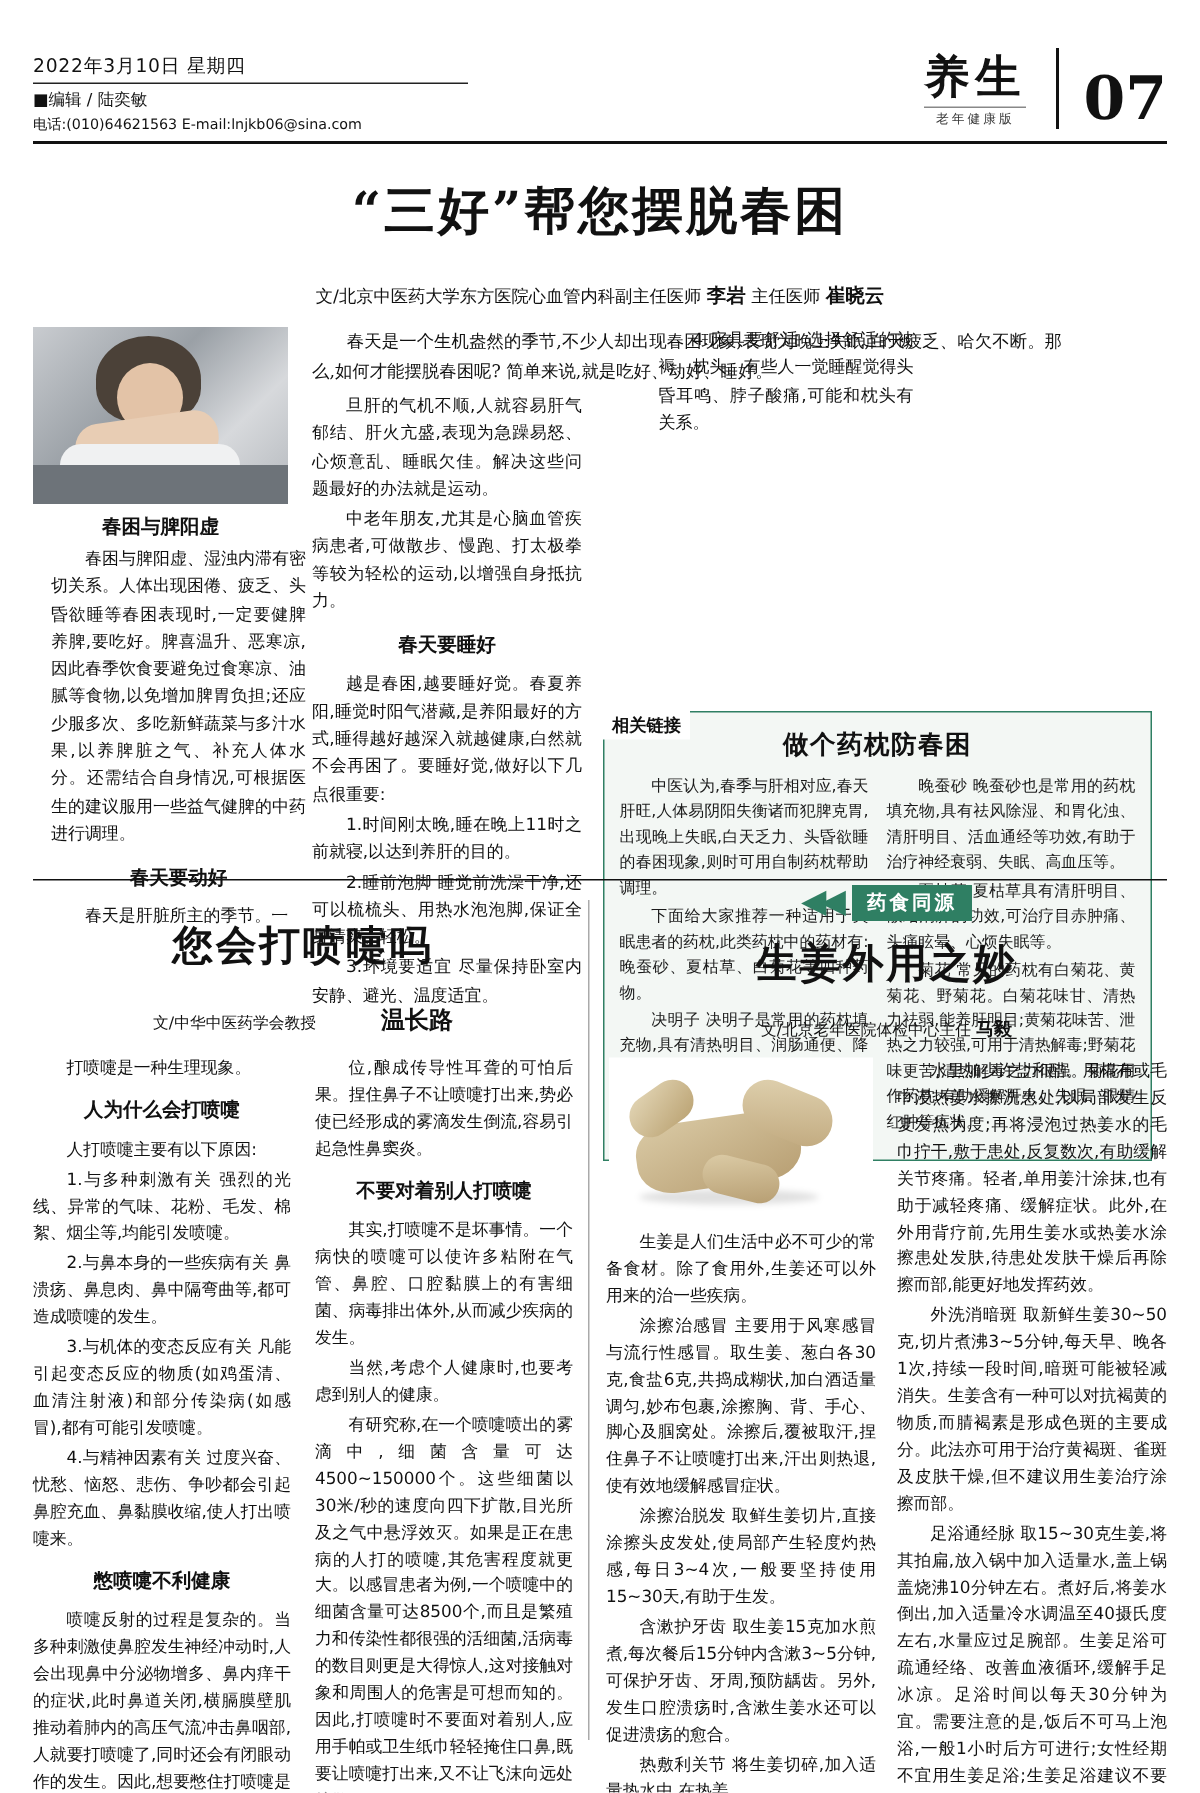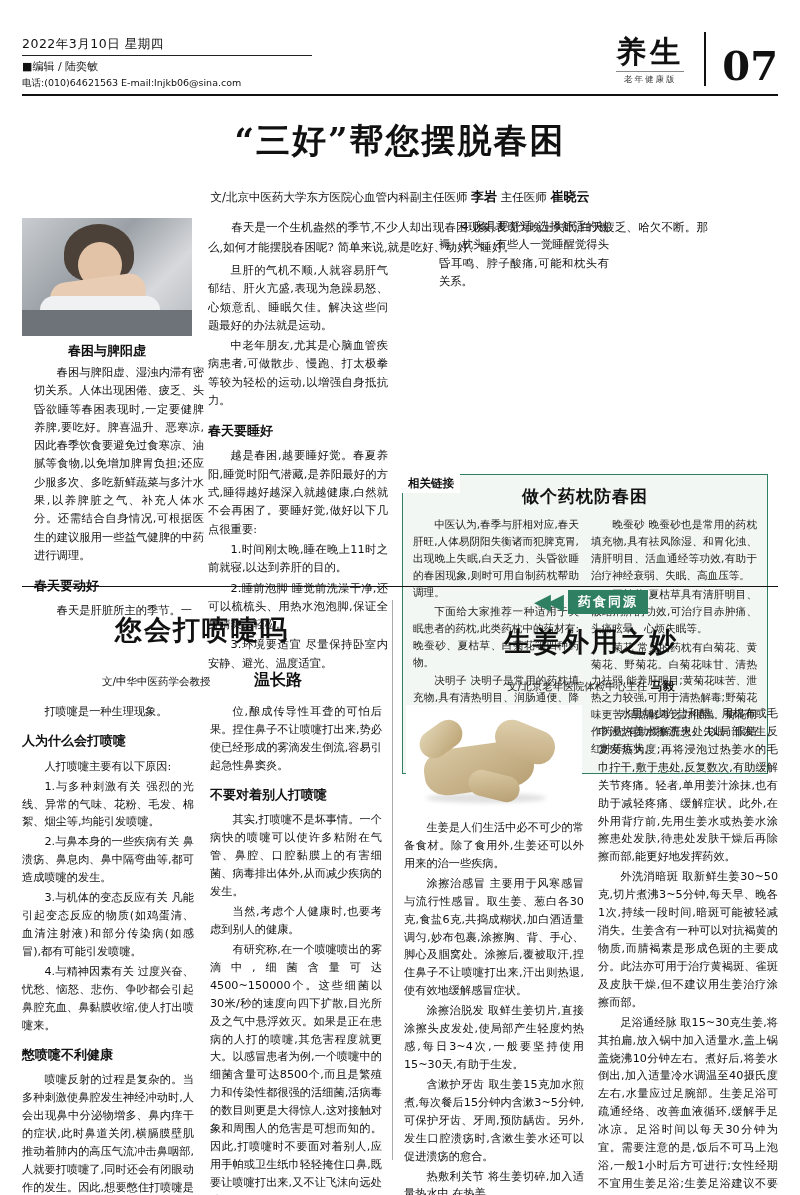--- a/index.html
+++ b/index.html
@@ -86,21 +86,21 @@
   }
   .photo-cap{
     position:absolute;left:0;top:124px;width:170px;text-align:center;
     font-weight:bold;font-size:13px;color:#111;
   }
   .col-left{
     position:absolute;left:0;top:146px;width:170px;font-size:11.3px;line-height:1.62;
     text-align:justify;color:#111;margin-left:12px;
   }
   .sub-h{
-    font-weight:bold;font-size:13px;margin:10px 0 6px;color:#111;
+    font-weight:bold;font-size:13px;text-align:center;margin:10px 0 6px;color:#111;
   }
   .col-mid{
     position:absolute;left:186px;top:44px;width:180px;font-size:11.3px;line-height:1.62;
     text-align:justify;color:#111;
   }
   .col-mid2{
     position:absolute;left:380px;top:0;width:170px;font-size:11.3px;line-height:1.62;
     text-align:justify;color:#111;margin-left:37px;
   }
   .lead{

